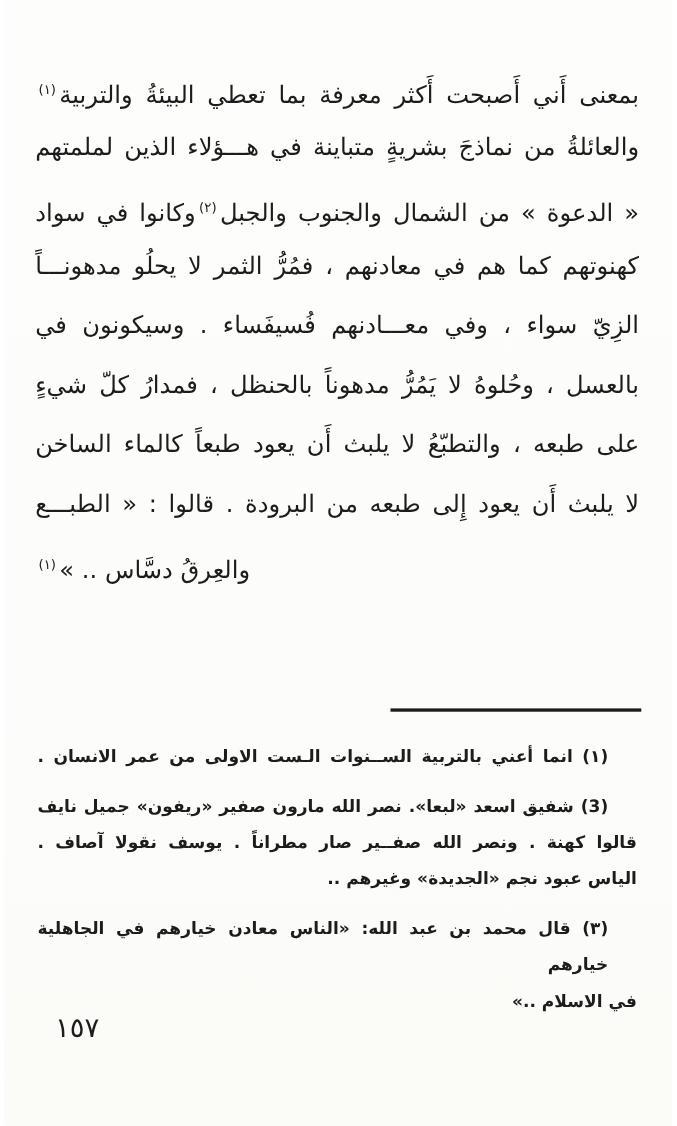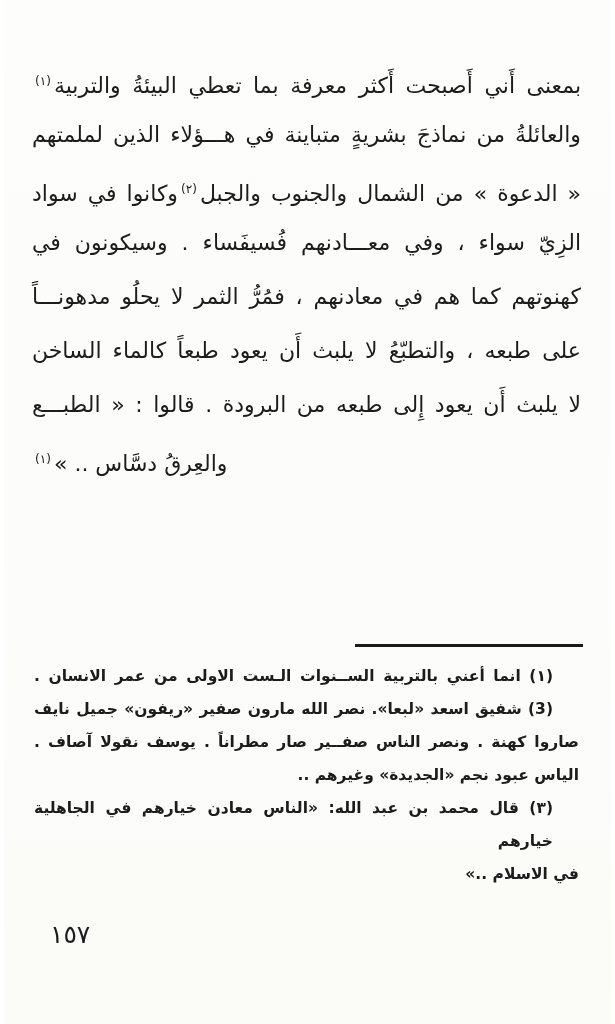--- a/index.html
+++ b/index.html
@@ -58,20 +58,21 @@
     right: 32px;
     left: 30px;
     font-weight: bold;
   }
   .fn {
     line-height: 33px;
     font-size: 15.5px;
   }
   .f-first {
     padding-right: 26px;
+    margin-top: 12px;
   }
   .f-last {
     text-align: center;
     text-align-last: right;
   }
   .page-num {
     position: absolute;
     top: 920px;
     left: 46px;
     font-size: 25px;
@@ -81,33 +82,34 @@
 </style>
 </head>
 <body>
 
 <div class="sheet">
 
   <div class="body-block">
     <div class="bline just"><span>بمعنى أَني أَصبحت أَكثر معرفة بما تعطي البيئةُ والتربية</span><span class="supm">(١)</span></div>
     <div class="bline just"><span>والعائلةُ من نماذجَ بشريةٍ متباينة في هـــؤلاء الذين لملمتهم</span></div>
     <div class="bline just"><span>« الدعوة » من الشمال والجنوب والجبل</span><span class="supm">(٢)</span><span>وكانوا في سواد</span></div>
+    <div class="bline just"><span>كهنوتهم كما هم في معادنهم ، فمُرُّ الثمر لا يحلُو مدهونـــاً</span></div>
     <div class="bline just"><span>الزِيّ سواء ، وفي معـــادنهم فُسيفَساء . وسيكونون في</span></div>
-    <div class="bline just"><span>كهنوتهم كما هم في معادنهم ، فمُرُّ الثمر لا يحلُو مدهونـــاً</span></div>
+    <div class="bline just"><span>بالعسل ، وحُلوهُ لا يَمُرُّ مدهوناً بالحنظل ، فمدارُ كلّ شيءٍ</span></div>
     <div class="bline just"><span>على طبعه ، والتطبّعُ لا يلبث أَن يعود طبعاً كالماء الساخن</span></div>
     <div class="bline just"><span>لا يلبث أَن يعود إِلى طبعه من البرودة . قالوا : « الطبـــع</span></div>
     <div class="bline endline"><span>والعِرقُ دسَّاس .. »</span><span class="supm">(١)</span></div>
   </div>
 
   <div class="divider"></div>
 
   <div class="fn-block">
     <div class="fn just f-first">(١) انما أعني بالتربية الســنوات الـست الاولى من عمر الانسان .</div>
     <div class="fn just f-first">(3) شفيق اسعد «لبعا». نصر الله مارون صفير «ريفون» جميل نايف</div>
-    <div class="fn just">صاروا كهنة . ونصر الناس صفــير صار مطراناً . يوسف نقولا آصاف .</div>
+    <div class="fn just">قالوا كهنة . ونصر الله صفــير صار مطراناً . يوسف نقولا آصاف .</div>
     <div class="fn f-last">الياس عبود نجم «الجديدة» وغيرهم ..</div>
     <div class="fn just f-first">(٣) قال محمد بن عبد الله: «الناس معادن خيارهم في الجاهلية خيارهم</div>
     <div class="fn f-last">في الاسلام ..»</div>
   </div>
 
   <div class="page-num">١٥٧</div>
 
 </div>
 
 </body></html>

